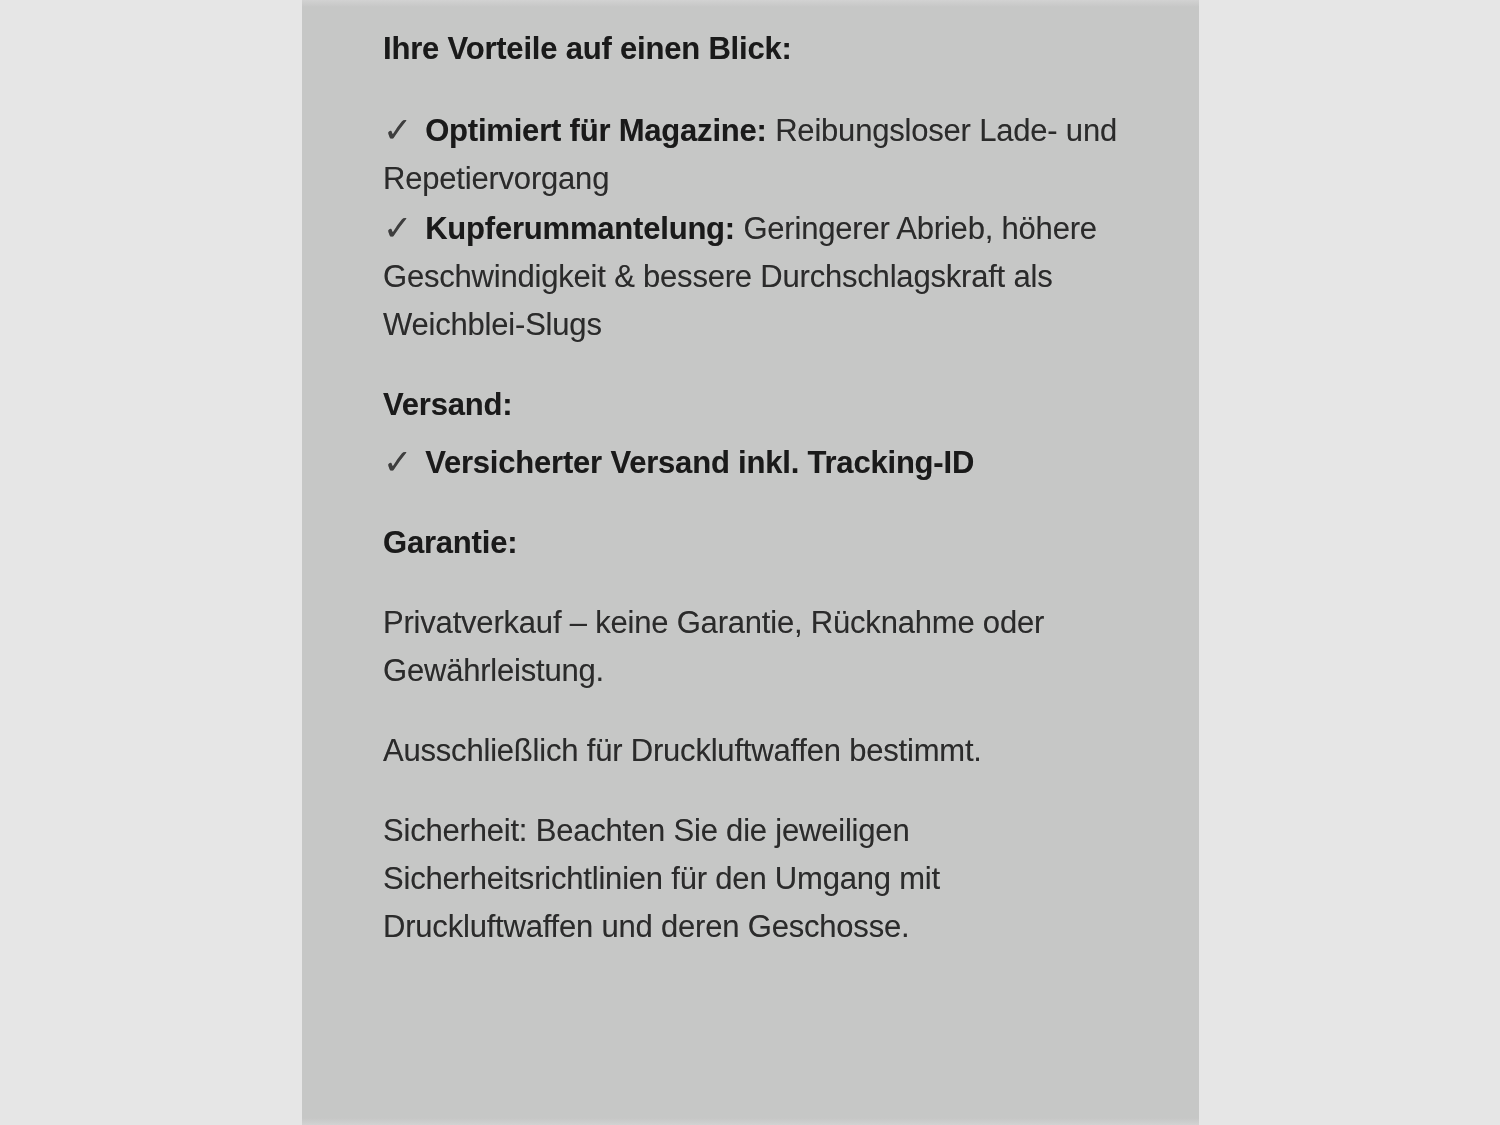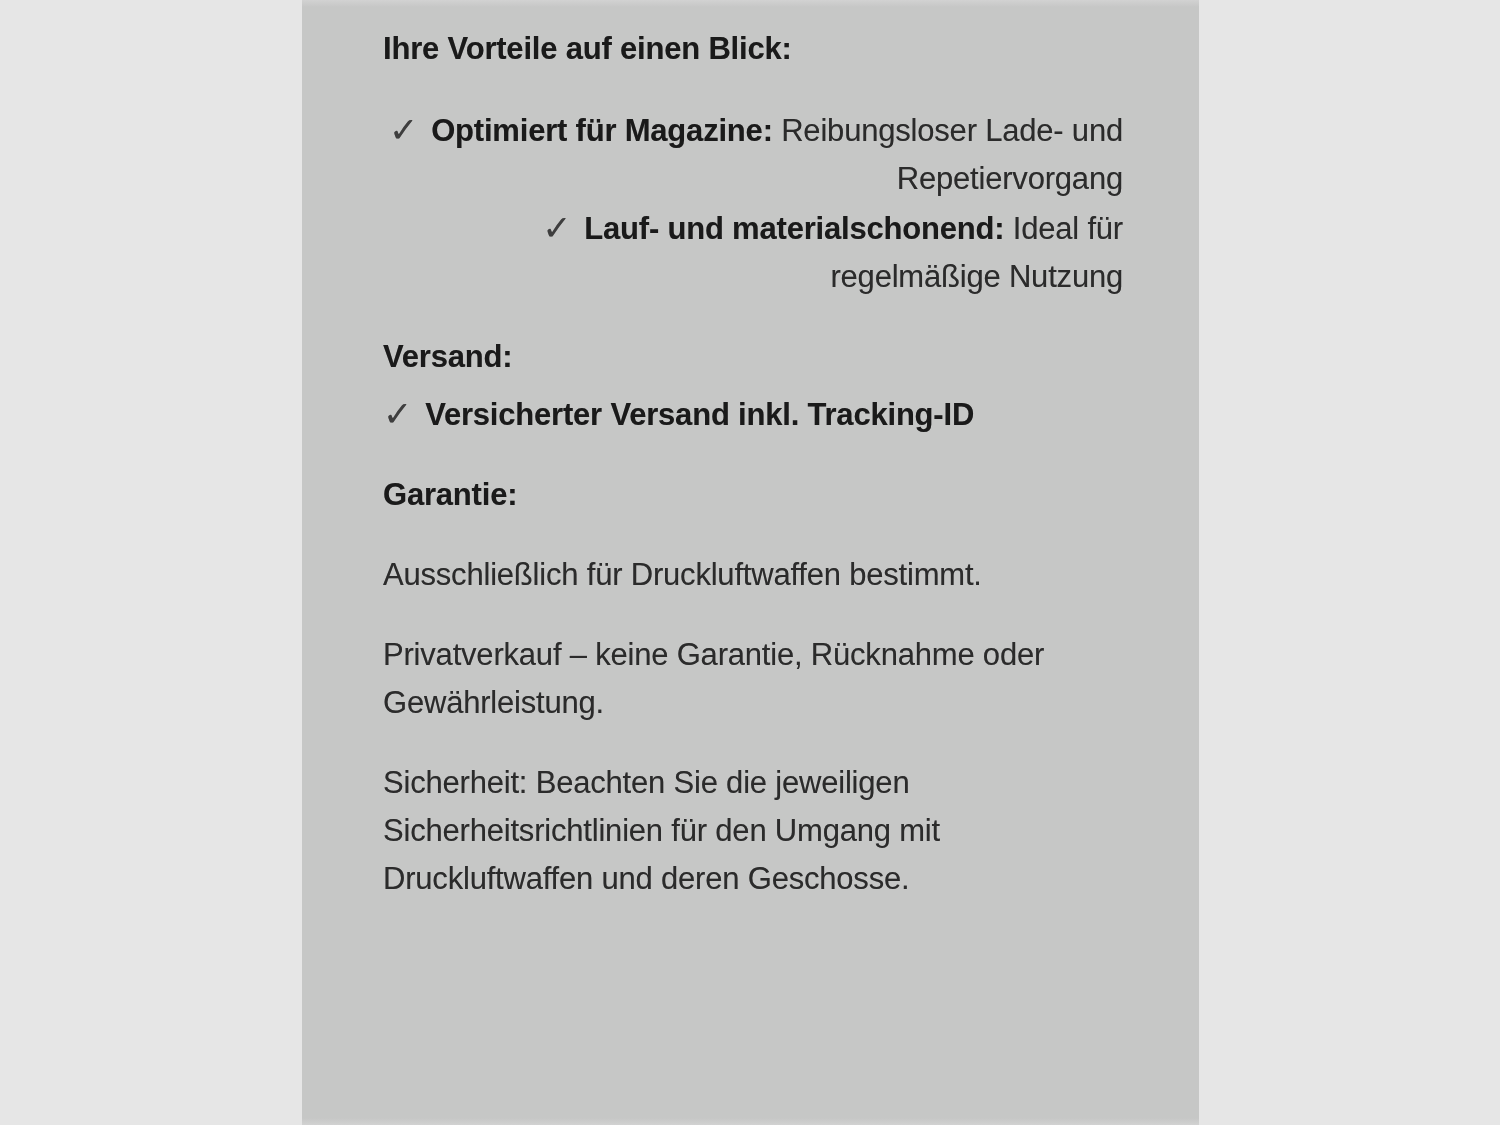--- a/index.html
+++ b/index.html
@@ -36,21 +36,21 @@
   }
   .heading{
     font-weight:bold;
     font-size:31px;
     color:var(--text-bold);
     margin-bottom:32px;
   }
   .heading.tight{margin-bottom:8px;}
   .block{margin-bottom:32px;}
   .block:last-child{margin-bottom:0;}
-  .benefit{display:block;text-align:right;}
+  .benefit{display:block;}
   .benefit b, .bold-line b{
     font-weight:bold;
     color:var(--text-bold);
   }
   .check{
     display:inline-block;
     font-weight:700;
     font-size:35px;
     color:var(--check);
     margin-right:13px;
@@ -68,33 +68,33 @@
     <div class="content">
 
       <div class="heading">Ihre Vorteile auf einen Blick:</div>
 
       <div class="block">
         <div class="benefit">
           <span class="check">✓</span><b>Optimiert für Magazine:</b>
           <span>Reibungsloser Lade- und Repetiervorgang</span>
         </div>
         <div class="benefit">
-          <span class="check">✓</span><b>Lauf- und materialschonend:</b>
-          <span>Ideal für regelmäßige Nutzung</span>
+          <span class="check">✓</span><b>Kupferummantelung:</b>
+          <span>Geringerer Abrieb, höhere Geschwindigkeit &amp; bessere Durchschlagskraft als Weichblei-Slugs</span>
         </div>
       </div>
 
       <div class="heading tight">Versand:</div>
       <div class="block bold-line">
         <span class="check">✓</span><b>Versicherter Versand inkl. Tracking-ID</b>
       </div>
 
       <div class="heading">Garantie:</div>
 
       <div class="block">
+        <p class="note">Privatverkauf – keine Garantie, Rücknahme oder Gewährleistung.</p>
         <p class="note">Ausschließlich für Druckluftwaffen bestimmt.</p>
-        <p class="note">Privatverkauf – keine Garantie, Rücknahme oder Gewährleistung.</p>
         <p class="note">Sicherheit: Beachten Sie die jeweiligen Sicherheitsrichtlinien für den Umgang mit Druckluftwaffen und deren Geschosse.</p>
       </div>
 
     </div>
   </div>
 </div>
 
 </body></html>

